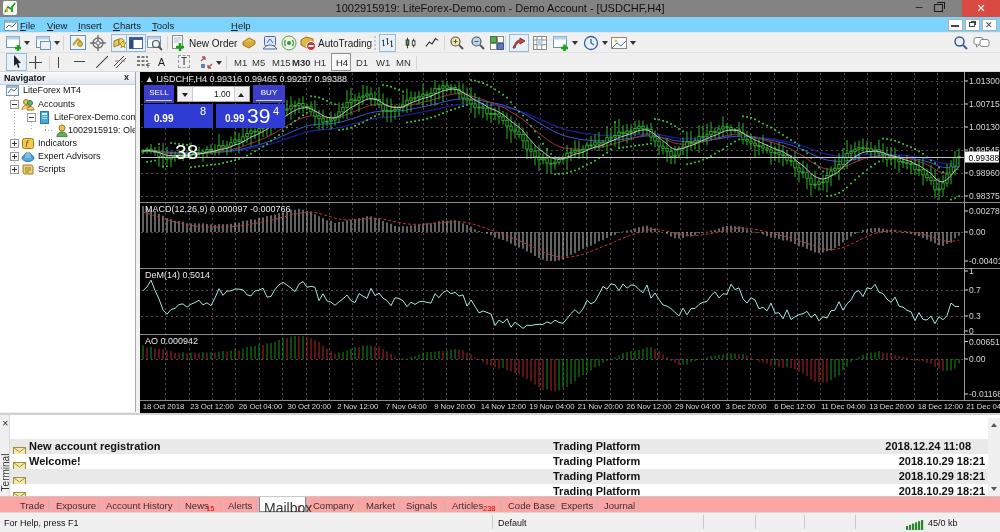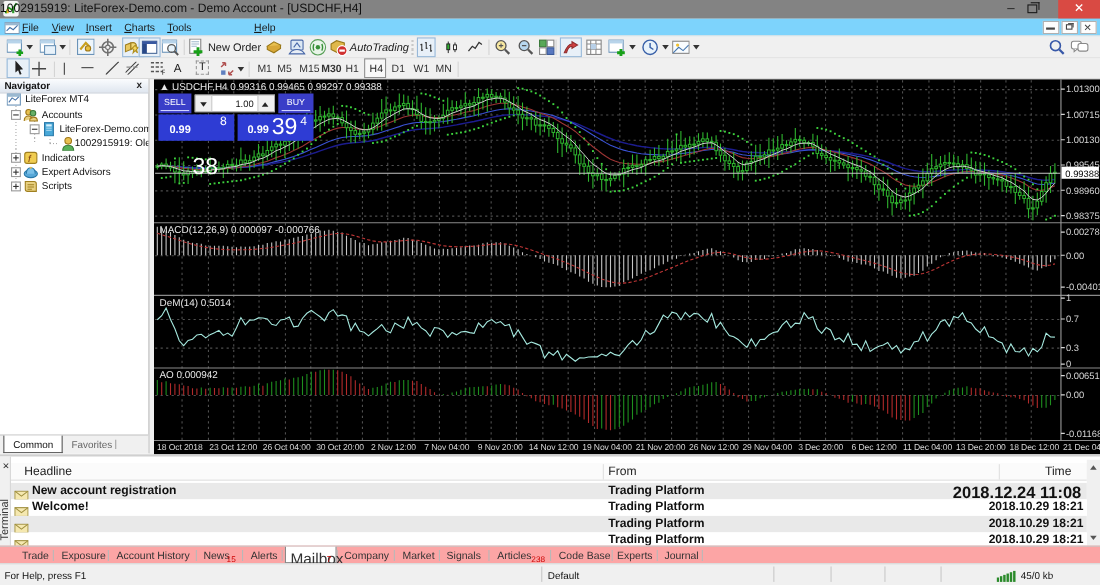--- a/index.html
+++ b/index.html
@@ -10,21 +10,21 @@
 <body>
 
 <div class="a" style="left:0;top:0;width:1000px;height:17px;background:#838383;">
  <div class="a" style="left:3px;top:1px;width:14px;height:14px;background:#f5f5f5;border-radius:2px;">
   <svg width="14" height="14" viewBox="0 0 14 14">
         <path d="M2 11 L5 6 L8 8 L12 2" stroke="#1a9a1a" stroke-width="1.6" fill="none"></path>
         <rect x="3" y="7" width="2" height="4" fill="#e8b020"></rect>
         <rect x="8" y="5" width="2" height="6" fill="#30a030"></rect>
       </svg>
  </div>
- <div class="a" style="left:0;top:2px;width:1000px;text-align:left;font-size:11px;color:#101010;">1002915919: LiteForex-Demo.com - Demo Account - [USDCHF,H4]</div>
+ <div class="a" style="left:0;top:2px;width:1000px;text-align:center;font-size:11px;color:#101010;">1002915919: LiteForex-Demo.com - Demo Account - [USDCHF,H4]</div>
  <div class="a" style="left:905px;top:0;width:28px;height:17px;text-align:center;color:#1a1a1a;font-size:12px;line-height:14px;">–</div>
  <div class="a" style="left:934px;top:4px;width:9px;height:8px;border:1px solid #1a1a1a;background:transparent;"></div>
  <div class="a" style="left:937px;top:2px;width:8px;height:7px;border:1px solid #1a1a1a;border-left:none;border-bottom:none;"></div>
  <div class="a" style="left:962px;top:0;width:38px;height:17px;background:#d94a43;color:#fff;text-align:center;font-size:11px;line-height:16px;">✕</div>
 </div>
 <div class="a" style="left:0;top:17px;width:1000px;height:16px;background:#7dd3fc;border-bottom:1px solid #e5e5e5;">
     <svg class="ic" style="left:4px;top:3px" width="14" height="11" viewBox="0 0 14 11">
       <rect x="0.5" y="0.5" width="13" height="10" fill="#fff" stroke="#7a9ab5"></rect>
       <rect x="0.5" y="0.5" width="13" height="2.5" fill="#9ab8d0"></rect>
       <path d="M2 8 L5 5 L8 7 L12 3" stroke="#4472a8" fill="none"></path>
@@ -105,21 +105,21 @@
     <svg class="ic" style="left:281px;top:2px" width="16" height="16" viewBox="0 0 16 16">
       <circle cx="8" cy="8" r="7" fill="#e8f4e8" stroke="#58a058"></circle>
       <circle cx="8" cy="8" r="2" fill="#389038"></circle>
       <path d="M4.5 5 C3.5 6.5 3.5 9.5 4.5 11 M11.5 5 C12.5 6.5 12.5 9.5 11.5 11" stroke="#389038" stroke-width="1.3" fill="none"></path>
     </svg>
     <svg class="ic" style="left:300px;top:2px" width="16" height="16" viewBox="0 0 16 16">
       <path d="M1 5 L6 2 L13 4 L13 9 L7 13 L1 10 Z" fill="#e0b84a" stroke="#9a7818"></path>
       <circle cx="11" cy="11" r="4.5" fill="#d03030" stroke="#fff"></circle>
       <rect x="8.5" y="10" width="5" height="2" fill="#fff"></rect>
     </svg>
-    <div class="a" style="left:318px;top:5px;font-size:10px;color:#1a1a1a;font-style:italic;">AutoTrading</div>
+    <div class="a" style="left:318px;top:5px;font-size:10px;color:#1a1a1a;">AutoTrading</div>
     <div class="a" style="left:374px;top:3px;width:2px;height:14px;background:repeating-linear-gradient(#c8c8c8 0 2px,#f0f0f0 2px 4px);"></div>
     <div class="a" style="left:379px;top:1px;width:17px;height:18px;background:#e8f0f8;border:1px solid #98b8d8;"></div>
     <svg class="ic" style="left:381px;top:2px" width="13" height="16" viewBox="0 0 16 16">
       <path d="M3 4 V12 M1.5 5 H3 M3 11 H4.5 M8 2 V10 M6.5 3 H8 M8 9 H9.5 M13 5 V13 M11.5 6 H13 M13 12 H14.5" stroke="#333" stroke-width="1.2"></path>
     </svg>
     <svg class="ic" style="left:404px;top:2px" width="14" height="16" viewBox="0 0 16 16">
       <path d="M4 2 V14 M11 3 V13" stroke="#222"></path>
       <rect x="2.5" y="4.5" width="3" height="6" fill="#30b030" stroke="#222"></rect>
       <rect x="9.5" y="5.5" width="3" height="5" fill="#fff" stroke="#222"></rect>
     </svg>
@@ -277,26 +277,20 @@
     </svg>
     <div class="a" style="left:38px;top:79px;font-size:9px;color:#111;">Expert Advisors</div>
     <div class="a" style="left:10px;top:93px;width:9px;height:9px;background:#fff;border:1px solid #999;"></div>
     <div class="a" style="left:12px;top:97px;width:5px;height:1px;background:#333;"></div>
     <div class="a" style="left:14px;top:95px;width:1px;height:5px;background:#333;"></div>
     <svg class="ic" style="left:21px;top:91px" width="14" height="13" viewBox="0 0 14 13">
       <path d="M2 2 h8 a2 2 0 0 1 2 2 v7 h-8 a2 2 0 0 1 -2 -2 Z" fill="#e8d080" stroke="#a08020"></path>
       <path d="M4 5 h6 M4 7 h6 M4 9 h4" stroke="#a08020"></path>
     </svg>
     <div class="a" style="left:38px;top:92px;font-size:9px;color:#111;">Scripts</div>
-    <div class="a" style="left:0;top:323px;width:135px;height:17px;background:#f0f0f0;border-top:1px solid #c8c8c8;">
-      <div class="a" style="left:3px;top:0px;width:54px;height:16px;background:#fff;border:1px solid #555;border-top:none;"></div>
-      <div class="a" style="left:12px;top:3px;font-size:9px;color:#111;">Common</div>
-      <div class="a" style="left:65px;top:3px;font-size:9px;color:#666;">Favorites</div>
-      <div class="a" style="left:104px;top:2px;font-size:9px;color:#888;">|</div>
-    </div>
   </div>
 <div class="a" style="left:136px;top:72px;width:4px;height:340px;background:#f0f0f0;"></div>
 <svg style="position:absolute;left:140px;top:72px" width="860" height="342" viewBox="0 0 860 342" font-family="Liberation Sans, sans-serif">
     <rect x="0" y="0" width="860" height="342" fill="#000000"></rect>
 <path d="M797.5 1 V328 M774.5 1 V328 M751.5 1 V328 M727.5 1 V328 M704.5 1 V328 M680.5 1 V328 M657.5 1 V328 M634.5 1 V328 M610.5 1 V328 M587.5 1 V328 M563.5 1 V328 M540.5 1 V328 M517.5 1 V328 M493.5 1 V328 M470.5 1 V328 M446.5 1 V328 M423.5 1 V328 M400.5 1 V328 M376.5 1 V328 M353.5 1 V328 M329.5 1 V328 M306.5 1 V328 M283.5 1 V328 M259.5 1 V328 M236.5 1 V328 M212.5 1 V328 M189.5 1 V328 M166.5 1 V328 M142.5 1 V328 M119.5 1 V328 M95.5 1 V328 M72.5 1 V328 M49.5 1 V328 M25.5 1 V328" stroke="#4f4f4f" stroke-width="1" stroke-dasharray="2,3" fill="none"></path>
 <path d="M1 9.5 H824 M1 32.5 H824 M1 55.5 H824 M1 78.5 H824 M1 101.5 H824 M1 124.5 H824 M1 160.5 H824 M1 218.5 H824 M1 244.5 H824 M1 287.5 H824" stroke="#4f4f4f" stroke-width="1" stroke-dasharray="2,3" fill="none"></path>
 <polyline fill="none" stroke="#1c1c8e" stroke-width="1.3" points="3.0,79.1 7.0,79.0 11.0,79.0 15.0,79.1 19.0,79.3 23.0,79.6 27.0,79.9 31.0,80.0 35.0,80.3 39.0,80.4 43.0,80.5 47.0,80.7 51.0,80.7 55.0,80.7 59.0,80.7 63.0,80.7 67.0,80.5 71.0,80.4 75.0,80.3 79.0,80.0 83.0,79.9 87.0,79.6 91.0,79.2 95.0,78.7 99.0,78.3 103.0,77.7 107.0,77.0 111.0,76.2 115.0,75.5 119.0,74.7 123.0,73.8 127.0,72.9 131.0,71.8 135.0,70.6 139.0,69.3 143.0,67.9 147.0,66.6 151.0,65.2 155.0,63.8 159.0,62.4 163.0,61.2 167.0,60.0 171.0,59.1 175.0,58.5 179.0,58.0 183.0,57.6 187.0,57.3 191.0,56.9 195.0,56.4 199.0,55.7 203.0,54.8 207.0,53.7 211.0,52.6 215.0,51.6 219.0,50.4 223.0,49.3 227.0,48.1 231.0,47.1 235.0,46.3 239.0,45.7 243.0,45.4 247.0,45.1 251.0,44.8 255.0,44.5 259.0,44.1 263.0,43.6 267.0,42.9 271.0,42.2 275.0,41.5 279.0,40.7 283.0,39.9 287.0,39.2 291.0,38.4 295.0,37.5 299.0,36.6 303.0,35.6 307.0,34.7 311.0,33.9 315.0,33.2 319.0,32.6 323.0,32.4 327.0,32.2 331.0,32.2 335.0,32.3 339.0,32.4 343.0,32.6 347.0,33.0 351.0,33.4 355.0,33.7 359.0,34.2 363.0,34.8 367.0,35.7 371.0,36.6 375.0,37.6 379.0,38.7 383.0,40.0 387.0,41.6 391.0,43.3 395.0,45.1 399.0,47.0 403.0,48.7 407.0,50.5 411.0,52.3 415.0,53.9 419.0,55.4 423.0,56.7 427.0,57.8 431.0,58.8 435.0,59.6 439.0,60.5 443.0,61.2 447.0,61.7 451.0,62.2 455.0,62.6 459.0,63.0 463.0,63.3 467.0,63.4 471.0,63.5 475.0,63.5 479.0,63.3 483.0,63.2 487.0,63.1 491.0,62.9 495.0,62.6 499.0,62.2 503.0,62.0 507.0,61.8 511.0,61.9 515.0,62.2 519.0,62.8 523.0,63.4 527.0,64.1 531.0,65.0 535.0,65.7 539.0,66.2 543.0,66.6 547.0,66.7 551.0,66.9 555.0,67.0 559.0,66.8 563.0,66.7 567.0,66.6 571.0,66.3 575.0,66.0 579.0,65.6 583.0,65.1 587.0,64.7 591.0,64.4 595.0,64.1 599.0,64.0 603.0,64.1 607.0,64.3 611.0,64.7 615.0,65.0 619.0,65.4 623.0,65.9 627.0,66.4 631.0,67.0 635.0,67.6 639.0,68.2 643.0,68.9 647.0,69.7 651.0,70.6 655.0,71.7 659.0,72.9 663.0,74.1 667.0,75.5 671.0,77.1 675.0,78.6 679.0,80.0 683.0,81.3 687.0,82.2 691.0,83.0 695.0,83.6 699.0,83.9 703.0,84.0 707.0,83.9 711.0,83.7 715.0,83.4 719.0,83.1 723.0,82.8 727.0,82.5 731.0,82.4 735.0,82.2 739.0,82.2 743.0,82.2 747.0,82.4 751.0,82.5 755.0,82.7 759.0,83.0 763.0,83.3 767.0,83.7 771.0,84.1 775.0,84.7 779.0,85.2 783.0,86.0 787.0,86.8 791.0,87.8 795.0,89.1 799.0,90.3 803.0,91.2 807.0,91.7 811.0,91.8 815.0,91.5 819.0,91.2"></polyline>
 <polyline fill="none" stroke="#3a52d4" stroke-width="1.0" points="3.0,79.1 7.0,79.0 11.0,79.0 15.0,79.1 19.0,79.4 23.0,79.8 27.0,80.2 31.0,80.5 35.0,80.8 39.0,81.0 43.0,81.1 47.0,81.3 51.0,81.2 55.0,81.2 59.0,81.2 63.0,81.1 67.0,80.9 71.0,80.7 75.0,80.5 79.0,80.1 83.0,79.8 87.0,79.5 91.0,78.9 95.0,78.2 99.0,77.6 103.0,76.8 107.0,75.8 111.0,74.7 115.0,73.8 119.0,72.7 123.0,71.5 127.0,70.2 131.0,68.7 135.0,67.2 139.0,65.5 143.0,63.7 147.0,62.0 151.0,60.2 155.0,58.5 159.0,56.7 163.0,55.3 167.0,54.0 171.0,53.0 175.0,52.5 179.0,52.1 183.0,52.0 187.0,51.8 191.0,51.5 195.0,51.2 199.0,50.4 203.0,49.5 207.0,48.2 211.0,46.9 215.0,45.8 219.0,44.4 223.0,43.1 227.0,41.7 231.0,40.8 235.0,39.9 239.0,39.4 243.0,39.4 247.0,39.3 251.0,39.3 255.0,39.1 259.0,38.9 263.0,38.5 267.0,37.9 271.0,37.1 275.0,36.4 279.0,35.6 283.0,34.7 287.0,34.0 291.0,33.2 295.0,32.1 299.0,31.1 303.0,30.0 307.0,29.1 311.0,28.2 315.0,27.5 319.0,27.1 323.0,27.0 327.0,27.1 331.0,27.4 335.0,27.9 339.0,28.4 343.0,28.9 347.0,29.7 351.0,30.5 355.0,31.2 359.0,32.1 363.0,33.1 367.0,34.5 371.0,36.0 375.0,37.6 379.0,39.2 383.0,41.1 387.0,43.4 391.0,45.7 395.0,48.2 399.0,50.8 403.0,53.1 407.0,55.5 411.0,57.9 415.0,60.0 419.0,61.7 423.0,63.3 427.0,64.5 431.0,65.5 435.0,66.3 439.0,67.1 443.0,67.8 447.0,68.1 451.0,68.5 455.0,68.6 459.0,68.8 463.0,68.9 467.0,68.7 471.0,68.5 475.0,68.1 479.0,67.6 483.0,67.2 487.0,66.7 491.0,66.2 495.0,65.6 499.0,64.8 503.0,64.3 507.0,63.9 511.0,63.9 515.0,64.3 519.0,64.9 523.0,65.7 527.0,66.5 531.0,67.7 535.0,68.7 539.0,69.2 543.0,69.5 547.0,69.6 551.0,69.6 555.0,69.6 559.0,69.2 563.0,68.9 567.0,68.5 571.0,67.9 575.0,67.5 579.0,66.8 583.0,66.0 587.0,65.3 591.0,64.8 595.0,64.4 599.0,64.1 603.0,64.4 607.0,64.7 611.0,65.1 615.0,65.6 619.0,66.2 623.0,66.8 627.0,67.5 631.0,68.3 635.0,69.1 639.0,70.0 643.0,70.8 647.0,72.0 651.0,73.1 655.0,74.5 659.0,76.2 663.0,77.8 667.0,79.6 671.0,81.7 675.0,83.7 679.0,85.4 683.0,86.9 687.0,88.0 691.0,88.7 695.0,89.2 699.0,89.4 703.0,89.2 707.0,88.7 711.0,88.1 715.0,87.4 719.0,86.6 723.0,85.9 727.0,85.3 731.0,85.0 735.0,84.5 739.0,84.3 743.0,84.2 747.0,84.4 751.0,84.5 755.0,84.6 759.0,84.9 763.0,85.3 767.0,85.7 771.0,86.1 775.0,86.9 779.0,87.6 783.0,88.5 787.0,89.7 791.0,90.9 795.0,92.6 799.0,94.2 803.0,95.3 807.0,95.7 811.0,95.6 815.0,95.0 819.0,94.3"></polyline>
 <polyline fill="none" stroke="#9c3434" stroke-width="1.0" points="3.0,79.1 7.0,78.9 11.0,78.9 15.0,79.1 19.0,79.7 23.0,80.4 27.0,81.1 31.0,81.4 35.0,81.9 39.0,82.1 43.0,82.2 47.0,82.4 51.0,82.2 55.0,82.0 59.0,81.9 63.0,81.7 67.0,81.2 71.0,80.8 75.0,80.5 79.0,79.7 83.0,79.3 87.0,78.7 91.0,77.7 95.0,76.6 99.0,75.8 103.0,74.5 107.0,72.9 111.0,71.3 115.0,70.0 119.0,68.4 123.0,66.8 127.0,64.9 131.0,62.9 135.0,60.9 139.0,58.4 143.0,56.0 147.0,53.8 151.0,51.4 155.0,49.3 159.0,47.2 163.0,45.7 167.0,44.5 171.0,43.9 175.0,43.9 179.0,44.2 183.0,44.9 187.0,45.4 191.0,45.7 195.0,45.7 199.0,45.0 203.0,43.9 207.0,42.3 211.0,40.6 215.0,39.2 219.0,37.6 223.0,36.0 227.0,34.3 231.0,33.4 235.0,32.7 239.0,32.7 243.0,33.3 247.0,34.0 251.0,34.5 255.0,34.9 259.0,34.9 263.0,34.7 267.0,33.9 271.0,33.0 275.0,32.1 279.0,31.2 283.0,30.1 287.0,29.4 291.0,28.4 295.0,27.0 299.0,25.8 303.0,24.4 307.0,23.4 311.0,22.5 315.0,21.9 319.0,21.8 323.0,22.3 327.0,22.9 331.0,24.0 335.0,25.3 339.0,26.5 343.0,27.6 347.0,29.3 351.0,30.7 355.0,32.1 359.0,33.6 363.0,35.3 367.0,37.5 371.0,40.0 375.0,42.3 379.0,44.7 383.0,47.5 387.0,51.0 391.0,54.3 395.0,57.9 399.0,61.4 403.0,64.3 407.0,67.5 411.0,70.3 415.0,72.7 419.0,74.4 423.0,75.8 427.0,76.4 431.0,76.9 435.0,77.0 439.0,77.3 443.0,77.3 447.0,76.8 451.0,76.4 455.0,75.6 459.0,75.2 463.0,74.7 467.0,73.6 471.0,72.6 475.0,71.5 479.0,70.2 483.0,69.2 487.0,68.0 491.0,66.9 495.0,65.7 499.0,64.3 503.0,63.4 507.0,62.7 511.0,63.0 515.0,63.7 519.0,64.9 523.0,66.3 527.0,67.8 531.0,69.8 535.0,71.3 539.0,71.9 543.0,72.3 547.0,72.0 551.0,71.8 555.0,71.5 559.0,70.6 563.0,69.9 567.0,69.0 571.0,67.9 575.0,67.0 579.0,65.8 583.0,64.5 587.0,63.5 591.0,62.8 595.0,62.2 599.0,62.0 603.0,62.7 607.0,63.5 611.0,64.4 615.0,65.4 619.0,66.4 623.0,67.6 627.0,68.8 631.0,70.1 635.0,71.3 639.0,72.6 643.0,73.9 647.0,75.6 651.0,77.2 655.0,79.4 659.0,81.8 663.0,84.0 667.0,86.7 671.0,89.7 675.0,92.3 679.0,94.4 683.0,96.2 687.0,97.0 691.0,97.3 695.0,97.2 699.0,96.6 703.0,95.3 707.0,93.7 711.0,92.0 715.0,90.2 719.0,88.5 723.0,87.1 727.0,85.9 731.0,85.2 735.0,84.3 739.0,83.9 743.0,83.8 747.0,84.2 751.0,84.4 755.0,84.7 759.0,85.2 763.0,85.9 767.0,86.5 771.0,87.2 775.0,88.4 779.0,89.5 783.0,91.1 787.0,92.8 791.0,94.6 795.0,97.3 799.0,99.7 803.0,101.0 807.0,101.1 811.0,100.3 815.0,98.6 819.0,96.9"></polyline>
 <path d="M3.0 76.9 V82.0 M7.0 75.5 V81.9 M11.0 72.0 V81.8 M15.0 75.0 V83.7 M19.0 74.4 V94.7 M23.0 71.0 V94.1 M27.0 74.7 V91.9 M31.0 79.6 V95.2 M35.0 79.3 V89.8 M39.0 77.4 V87.7 M43.0 77.1 V89.1 M47.0 78.8 V85.8 M51.0 70.5 V87.2 M55.0 77.1 V86.3 M59.0 74.8 V84.7 M63.0 76.7 V89.9 M67.0 73.7 V85.9 M71.0 72.1 V82.5 M75.0 72.2 V83.8 M79.0 62.1 V83.2 M83.0 68.2 V79.0 M87.0 68.7 V83.2 M91.0 64.5 V80.5 M95.0 58.9 V74.3 M99.0 60.7 V81.5 M103.0 51.3 V74.0 M107.0 55.8 V71.0 M111.0 46.2 V73.8 M115.0 46.7 V67.3 M119.0 51.1 V71.8 M123.0 45.0 V65.2 M127.0 38.2 V64.5 M131.0 43.6 V63.0 M135.0 39.2 V57.5 M139.0 26.9 V50.8 M143.0 33.3 V44.5 M147.0 27.9 V44.5 M151.0 24.4 V47.8 M155.0 28.6 V42.7 M159.0 25.9 V41.0 M163.0 24.2 V41.4 M167.0 32.4 V38.4 M171.0 29.4 V42.9 M175.0 28.5 V54.0 M179.0 37.8 V57.7 M183.0 37.6 V58.0 M187.0 45.4 V54.5 M191.0 39.5 V57.8 M195.0 41.4 V53.6 M199.0 30.5 V50.7 M203.0 30.5 V46.6 M207.0 18.1 V46.9 M211.0 15.8 V43.2 M215.0 22.2 V34.6 M219.0 20.5 V39.9 M223.0 12.9 V32.0 M227.0 13.8 V28.4 M231.0 15.1 V33.1 M235.0 19.1 V34.0 M239.0 15.1 V36.2 M243.0 21.4 V45.3 M247.0 25.6 V50.2 M251.0 26.5 V50.4 M255.0 32.5 V47.6 M259.0 32.7 V44.7 M263.0 22.6 V40.5 M267.0 16.6 V41.0 M271.0 19.2 V39.8 M275.0 19.9 V29.7 M279.0 18.7 V32.7 M283.0 11.8 V35.5 M287.0 18.6 V29.1 M291.0 15.6 V33.4 M295.0 8.0 V33.8 M299.0 12.4 V27.6 M303.0 8.4 V29.5 M307.0 9.1 V20.0 M311.0 11.7 V21.6 M315.0 12.4 V21.6 M319.0 9.2 V27.7 M323.0 11.5 V32.3 M327.0 15.5 V31.7 M331.0 15.3 V40.9 M335.0 21.1 V46.3 M339.0 24.8 V42.6 M343.0 30.7 V46.4 M347.0 29.3 V48.5 M351.0 31.2 V51.1 M355.0 35.4 V48.3 M359.0 34.4 V52.4 M363.0 38.9 V52.7 M367.0 40.6 V67.0 M371.0 43.8 V70.7 M375.0 48.5 V66.4 M379.0 50.8 V66.1 M383.0 56.0 V76.7 M387.0 59.4 V87.1 M391.0 68.7 V87.1 M395.0 73.4 V93.3 M399.0 72.5 V99.3 M403.0 80.9 V92.3 M407.0 77.5 V101.1 M411.0 84.9 V102.2 M415.0 83.9 V97.5 M419.0 84.5 V92.8 M423.0 83.4 V91.9 M427.0 72.9 V98.3 M431.0 75.8 V89.0 M435.0 68.4 V85.8 M439.0 68.4 V87.1 M443.0 73.3 V86.0 M447.0 69.8 V87.6 M451.0 64.1 V77.0 M455.0 62.4 V78.4 M459.0 59.9 V79.1 M463.0 67.7 V76.0 M467.0 54.1 V78.0 M471.0 56.2 V73.5 M475.0 50.1 V74.7 M479.0 47.0 V76.0 M483.0 53.3 V69.0 M487.0 51.9 V71.5 M491.0 52.3 V68.4 M495.0 49.2 V64.5 M499.0 48.3 V62.2 M503.0 48.5 V63.1 M507.0 52.2 V62.3 M511.0 50.9 V69.4 M515.0 58.5 V75.4 M519.0 62.3 V83.2 M523.0 69.2 V82.5 M527.0 66.1 V89.9 M531.0 75.0 V92.1 M535.0 74.0 V92.2 M539.0 73.9 V86.3 M543.0 65.5 V83.2 M547.0 59.5 V86.9 M551.0 58.8 V78.1 M555.0 65.2 V77.6 M559.0 53.2 V80.8 M563.0 53.6 V70.8 M567.0 51.7 V73.4 M571.0 49.8 V68.5 M575.0 55.4 V65.8 M579.0 53.2 V67.0 M583.0 44.3 V64.6 M587.0 51.1 V61.2 M591.0 52.6 V63.5 M595.0 55.9 V61.0 M599.0 49.6 V64.4 M603.0 51.0 V72.4 M607.0 59.2 V73.3 M611.0 61.8 V77.0 M615.0 64.3 V84.7 M619.0 67.2 V83.4 M623.0 62.9 V81.7 M627.0 72.1 V81.4 M631.0 69.8 V92.7 M635.0 74.0 V89.3 M639.0 70.5 V90.8 M643.0 73.2 V94.2 M647.0 78.0 V92.1 M651.0 83.1 V94.0 M655.0 78.8 V105.1 M659.0 90.1 V110.4 M663.0 88.6 V106.2 M667.0 91.2 V117.3 M671.0 101.5 V124.0 M675.0 99.0 V117.0 M679.0 105.9 V118.9 M683.0 103.0 V118.5 M687.0 95.9 V120.5 M691.0 94.5 V114.0 M695.0 86.5 V103.5 M699.0 81.1 V108.3 M703.0 76.0 V97.2 M707.0 68.0 V97.0 M711.0 72.5 V89.2 M715.0 69.8 V88.2 M719.0 68.7 V89.2 M723.0 66.5 V79.9 M727.0 68.4 V82.7 M731.0 69.9 V85.9 M735.0 73.4 V85.6 M739.0 67.7 V85.8 M743.0 71.2 V90.3 M747.0 74.7 V94.8 M751.0 75.0 V93.5 M755.0 75.8 V96.8 M759.0 82.9 V100.5 M763.0 85.5 V96.0 M767.0 82.8 V97.3 M771.0 88.1 V102.3 M775.0 87.1 V103.2 M779.0 86.9 V104.0 M783.0 85.2 V113.4 M787.0 96.5 V109.5 M791.0 92.7 V112.9 M795.0 97.7 V126.3 M799.0 105.9 V128.3 M803.0 103.1 V123.7 M807.0 91.8 V114.9 M811.0 88.3 V112.4 M815.0 79.0 V103.5 M819.0 76.3 V94.6" stroke="#2fb62f" stroke-width="1" fill="none"></path>
@@ -794,38 +788,31 @@
     <div class="a" style="left:31px;top:19px;font-size:21px;color:#fff;margin-top:36px;">38</div>
     <div class="a" style="left:56px;top:20px;font-size:11px;color:#fff;">8</div>
     <div class="a" style="left:81px;top:28px;font-size:10px;font-weight:bold;color:#fff;">0.99</div>
     <div class="a" style="left:103px;top:19px;font-size:21px;color:#fff;">39</div>
     <div class="a" style="left:129px;top:20px;font-size:11px;color:#fff;">4</div>
   </div>
 <div class="a" style="left:0;top:413px;width:1000px;height:83px;background:#fff;border-top:2px solid #d0d0d0;">
     <div class="a" style="left:0;top:0;width:10px;height:81px;background:#f0f0f0;border-right:1px solid #d8d8d8;"></div>
     <div class="a" style="left:2px;top:4px;font-size:8px;color:#333;">✕</div>
     <div class="a" style="left:-23px;top:52px;font-size:10px;color:#333;transform:rotate(-90deg);transform-origin:center;width:56px;text-align:center;">Terminal</div>
-    <div class="a" style="left:10px;top:6px;width:978px;height:16px;background:#fbfbfb;border-bottom:1px solid #e0e0e0;">
-      <span style="position:absolute;left:12px;top:2px;font-size:11px;color:#222;">Headline</span>
-      <span style="position:absolute;left:543px;top:2px;font-size:11px;color:#222;">From</span>
-      <span style="position:absolute;right:14px;top:2px;font-size:11px;color:#222;">Time</span>
-      <div class="a" style="left:538px;top:1px;width:1px;height:14px;background:#e0e0e0;"></div>
-      <div class="a" style="left:898px;top:1px;width:1px;height:14px;background:#e0e0e0;"></div>
-    </div>
     <div class="a" style="left:988px;top:3px;width:12px;height:78px;background:#f0f0f0;"></div>
     <div class="a" style="left:991px;top:8px;width:0;height:0;border-left:3px solid transparent;border-right:3px solid transparent;border-bottom:4px solid #555;"></div>
     <div class="a" style="left:991px;top:72px;width:0;height:0;border-left:3px solid transparent;border-right:3px solid transparent;border-top:4px solid #555;"></div>
     <div class="a" style="left:10px;top:24px;width:978px;height:15px;background:#e9e9e9;">
       <span style="position:absolute;left:3px;top:3px;"><svg width="13" height="9" viewBox="0 0 13 9">
           <rect x="0.5" y="0.5" width="12" height="8" fill="#f5e8b0" stroke="#a09040"></rect>
           <path d="M0.5 0.5 L6.5 5 L12.5 0.5" fill="none" stroke="#a09040"></path>
         </svg></span>
       <span style="position:absolute;left:19px;top:1px;font-size:11px;font-weight:bold;color:#111;">New account registration</span>
       <span style="position:absolute;left:543px;top:1px;font-size:11px;font-weight:bold;color:#111;">Trading Platform</span>
-      <span style="position:absolute;right:5px;top:1px;font-size:15px;font-weight:bold;color:#111;">2018.12.24 11:08</span>
+      <span style="position:absolute;right:17px;top:1px;font-size:11px;font-weight:bold;color:#111;">2018.12.24 11:08</span>
     </div>
     <div class="a" style="left:10px;top:39px;width:978px;height:15px;background:#ffffff;padding-left:24px;">
       <span style="position:absolute;left:3px;top:3px;"><svg width="13" height="9" viewBox="0 0 13 9">
           <rect x="0.5" y="0.5" width="12" height="8" fill="#f5e8b0" stroke="#a09040"></rect>
           <path d="M0.5 0.5 L6.5 5 L12.5 0.5" fill="none" stroke="#a09040"></path>
         </svg></span>
       <span style="position:absolute;left:19px;top:1px;font-size:11px;font-weight:bold;color:#111;">Welcome!</span>
       <span style="position:absolute;left:543px;top:1px;font-size:11px;font-weight:bold;color:#111;">Trading Platform</span>
       <span style="position:absolute;right:3px;top:1px;font-size:11px;font-weight:bold;color:#111;">2018.10.29 18:21</span>
     </div>

